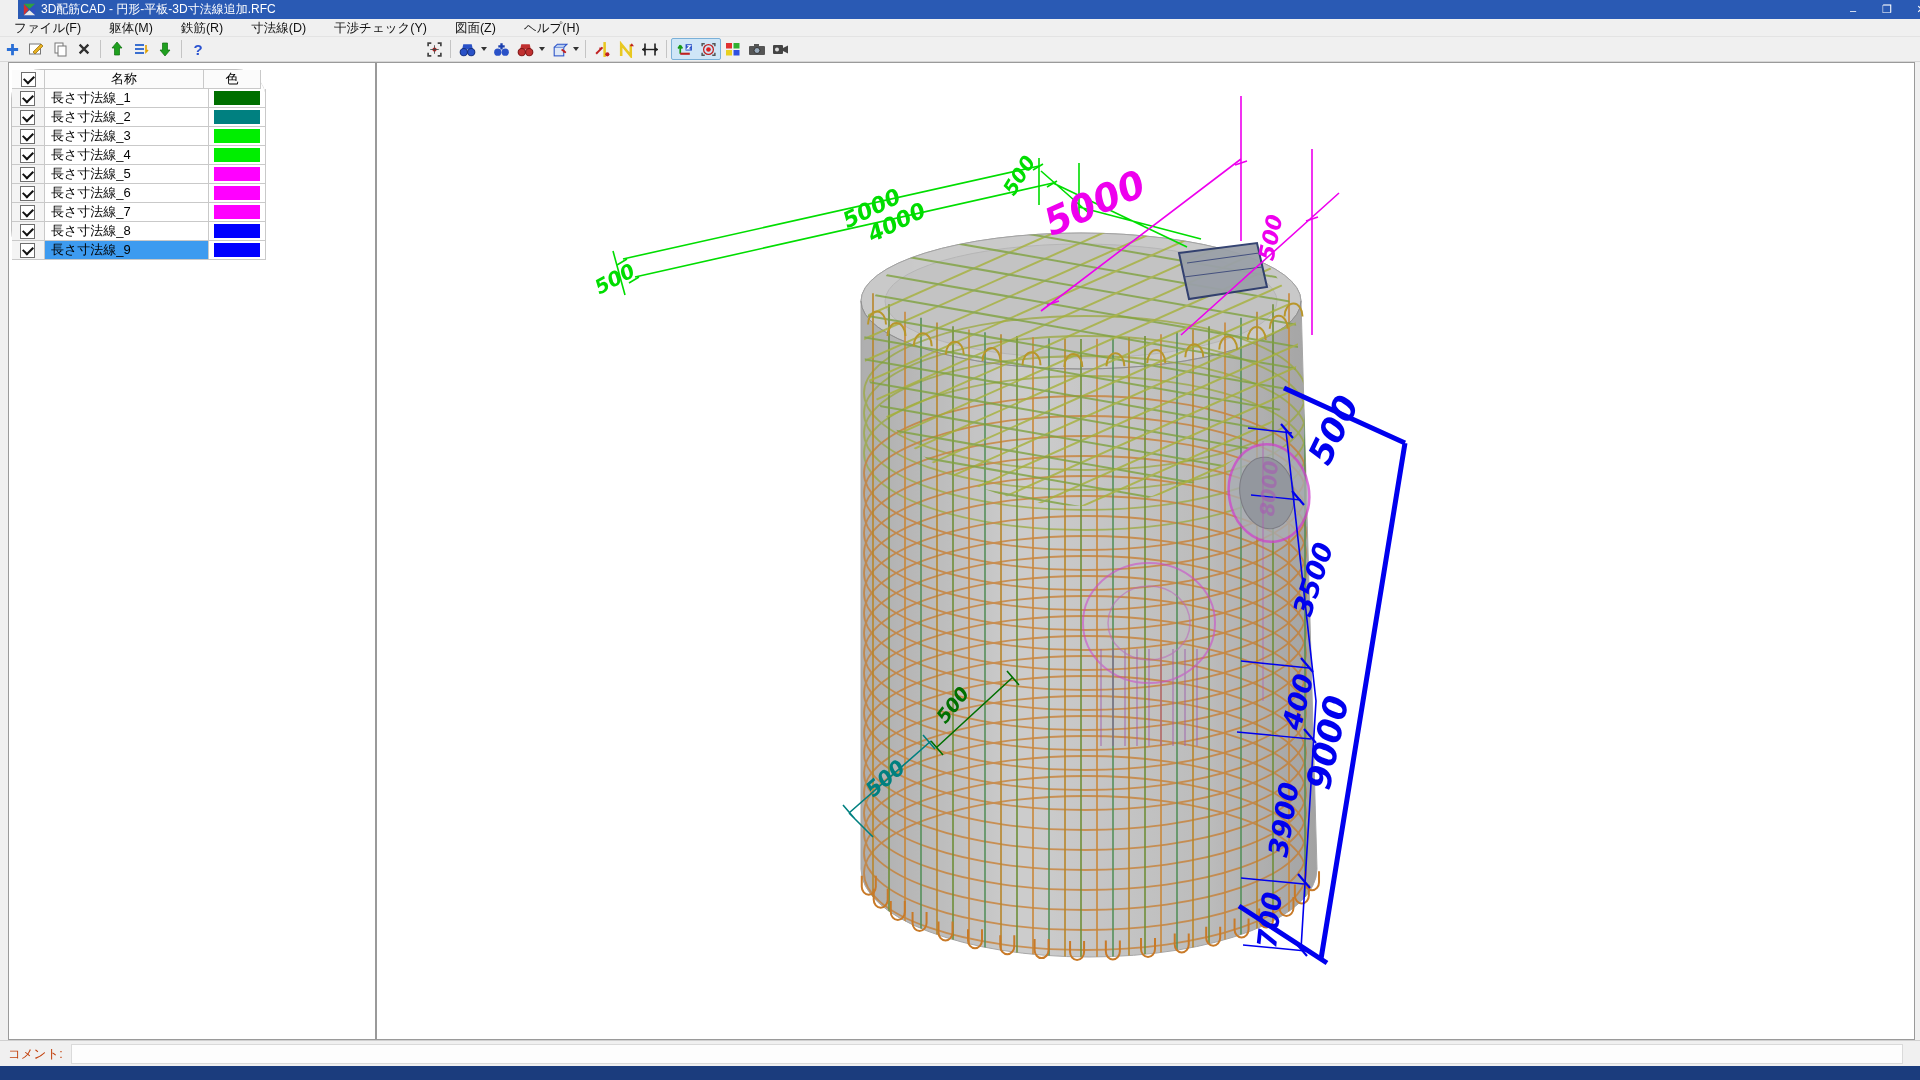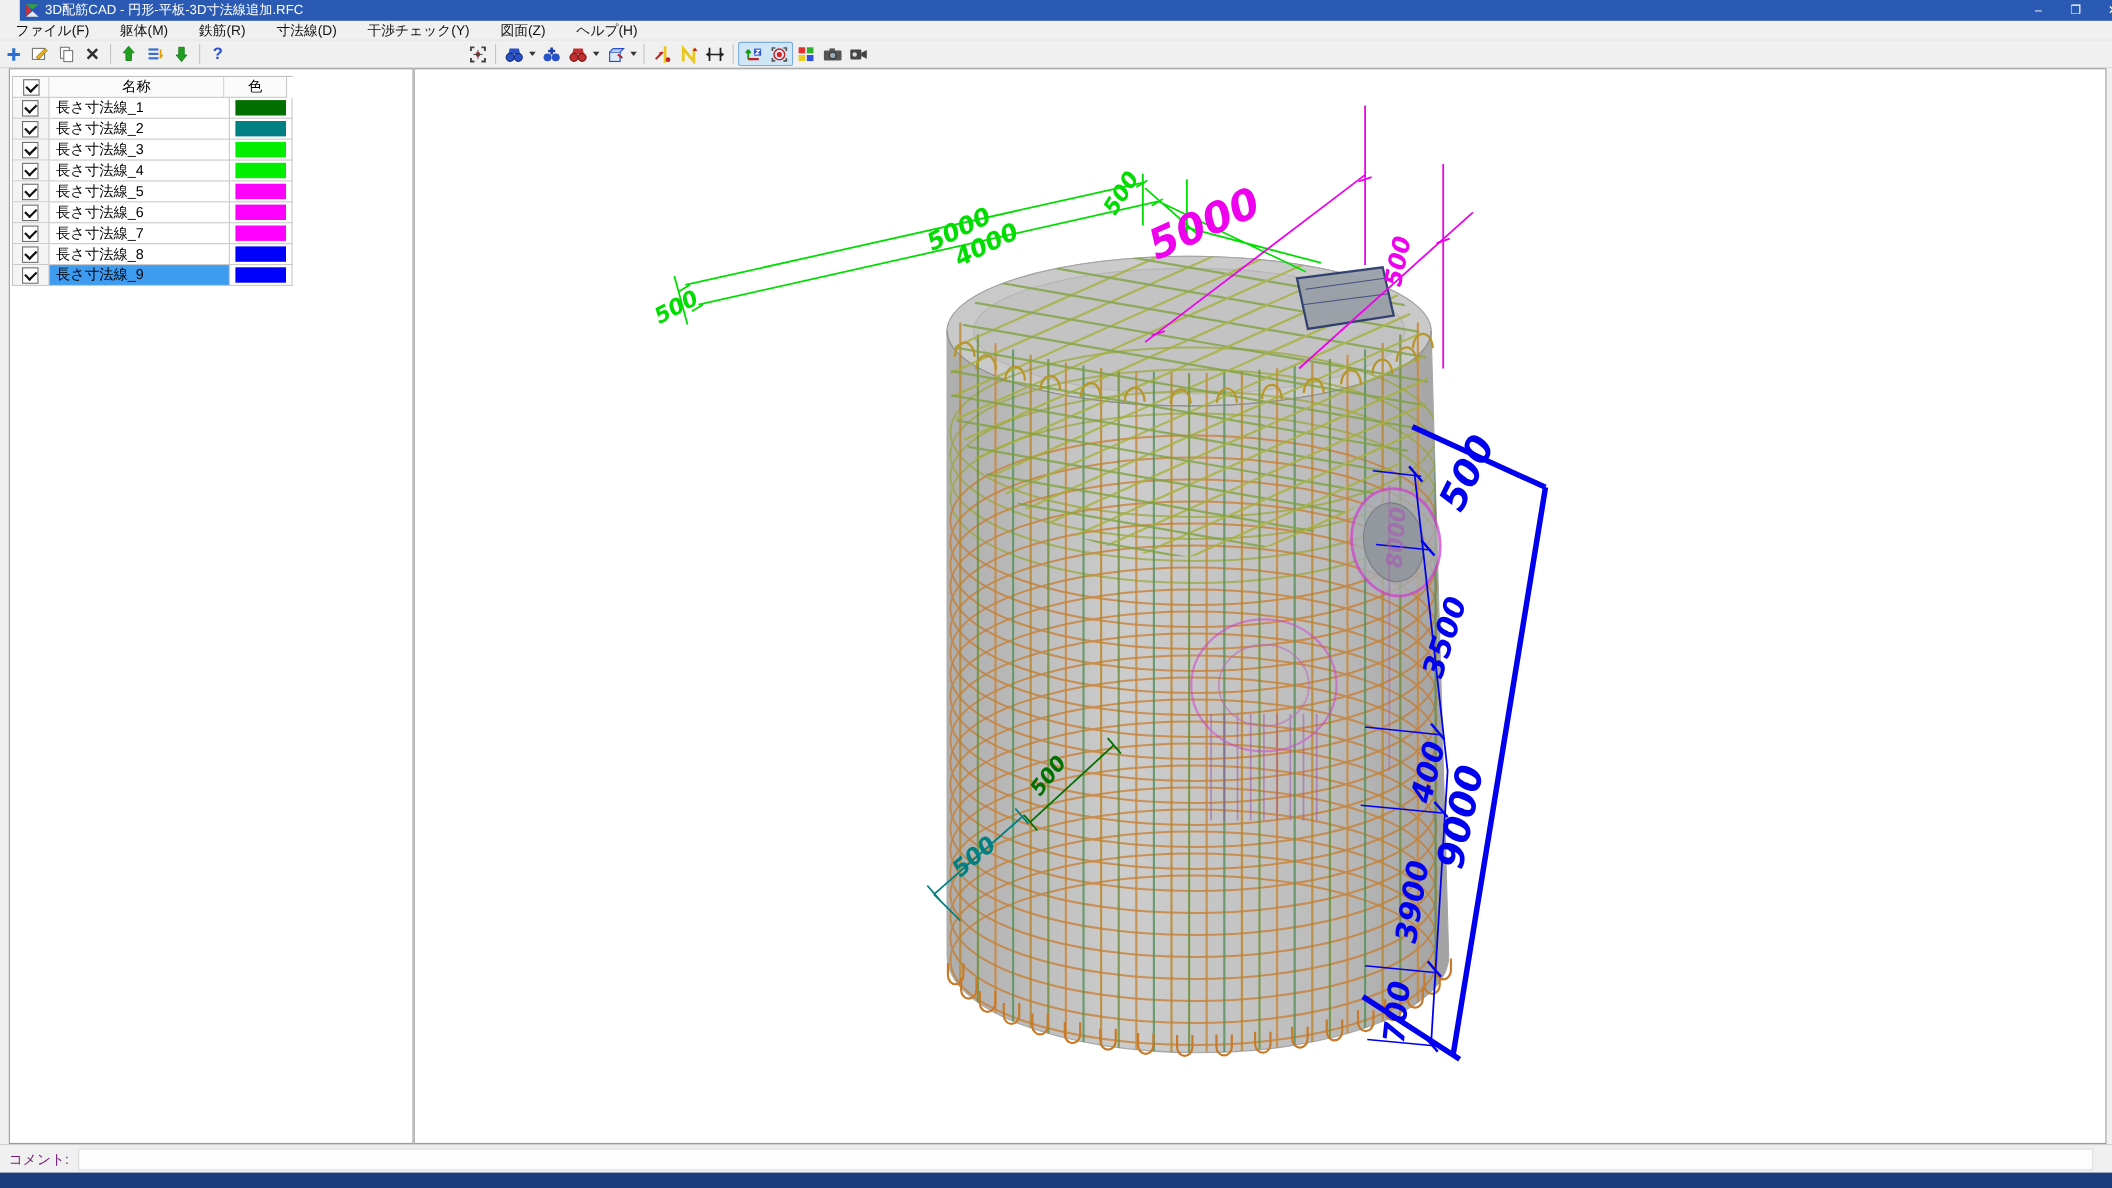--- a/index.html
+++ b/index.html
@@ -22,36 +22,36 @@
   .tbtn{width:22px;height:20px;display:flex;align-items:center;justify-content:center;margin:0 1px;}
   .tsep{width:1px;height:18px;background:#c4c4c4;margin:0 4px;}
   .dd{width:0;height:0;border-left:3.5px solid transparent;border-right:3.5px solid transparent;
     border-top:4px solid #333;margin:0 2px;}
   .hl{display:flex;background:#cfe6f7;border:1px solid #7ab0d8;border-radius:2px;}
   
   #leftpanel{left:8px;top:62px;width:366px;height:976px;background:#fff;border:1px solid #9a9a9a;}
   #viewport{left:376px;top:62px;width:1537px;height:976px;background:#fff;border:1px solid #9a9a9a;}
   
   #layertable{position:absolute;left:2px;top:6px;font-size:13px;color:#000;
-    border-top:1px solid #c0c0c0;border-left:1px solid #c0c0c0;width:254px;}
+    border-top:1px solid #c0c0c0;border-left:1px solid #c0c0c0;width:254px;border-radius:30px;}
   .trow{display:flex;height:19px;align-items:stretch;}
   .tcell{border-right:1px solid #c9c9c9;border-bottom:1px solid #c9c9c9;display:flex;
     align-items:center;}
   .c-chk{width:32px;justify-content:center;background:#f4f4f4;}
   .c-name{width:158px;padding-left:6px;}
   .c-color{width:56px;justify-content:center;}
   .c-name.selected{background:#3d9bf0;color:#000000;}
   .hdr .tcell{background:#fbfbfb;justify-content:center;padding-left:0;}
   .chk{width:13px;height:13px;background:#fff;border:1px solid #6e6e6e;position:relative;}
   .chk.on:after{content:"";position:absolute;left:2px;top:2px;width:8px;height:5px;
     border-left:2px solid #111;border-bottom:2px solid #111;transform:rotate(-45deg);}
   .swatch{width:46px;height:14px;}
   
   #commentbar{left:0;top:1040px;width:1920px;height:26px;background:#f0f0f0;
-    border-top:1px solid #d0d0d0;display:flex;align-items:center;font-size:12.5px;color:#701a75;}
+    border-top:1px solid #d0d0d0;display:flex;align-items:center;font-size:12.5px;color:#c2410c;}
   #commentfield{margin-left:8px;width:1830px;height:18px;background:#fdfdfd;
     border:1px solid #dadada;}
   #taskbar{left:0;top:1066px;width:1920px;height:14px;background:#1b3c7d;}
   svg text.dim{font-family:"DejaVu Sans",sans-serif;font-weight:bold;font-style:italic;}
 </style>
 </head>
 <body>
 
 <div class="abs" id="titlebar">
   <svg id="appicon" viewBox="0 0 16 16">

